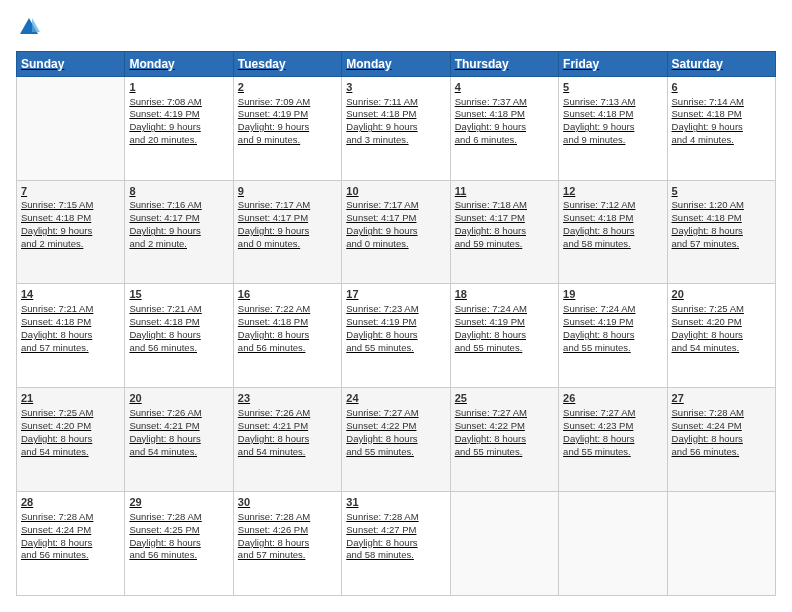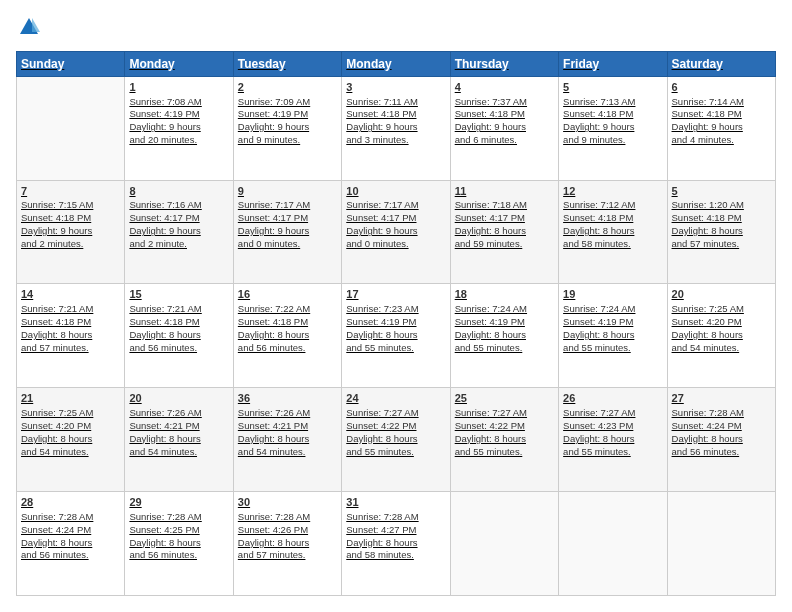--- a/index.html
+++ b/index.html
@@ -283,21 +283,21 @@
             <div>and 54 minutes.</div>
           </td>
           <td>
             <span class="day-number">20</span>
             <div>Sunrise: 7:26 AM</div>
             <div>Sunset: 4:21 PM</div>
             <div>Daylight: 8 hours</div>
             <div>and 54 minutes.</div>
           </td>
           <td>
-            <span class="day-number">36</span>
+            <span class="day-number">23</span>
             <div>Sunrise: 7:26 AM</div>
             <div>Sunset: 4:21 PM</div>
             <div>Daylight: 8 hours</div>
             <div>and 54 minutes.</div>
           </td>
           <td>
             <span class="day-number">24</span>
             <div>Sunrise: 7:27 AM</div>
             <div>Sunset: 4:22 PM</div>
             <div>Daylight: 8 hours</div>

